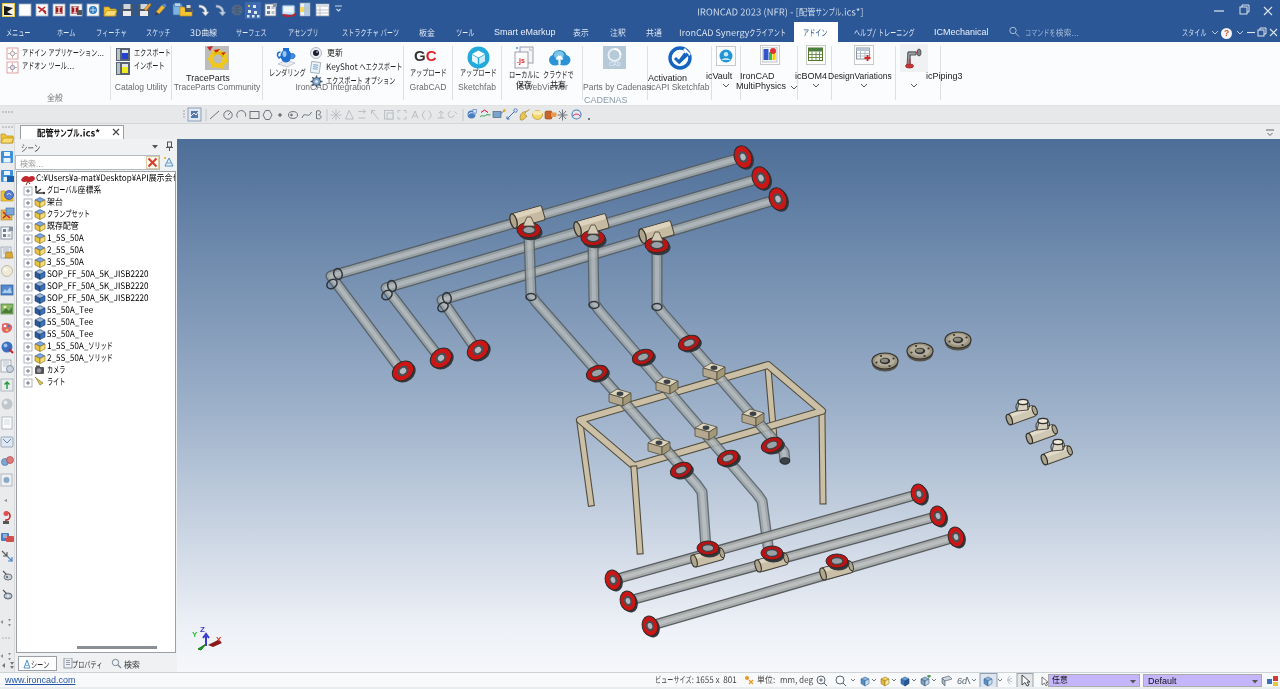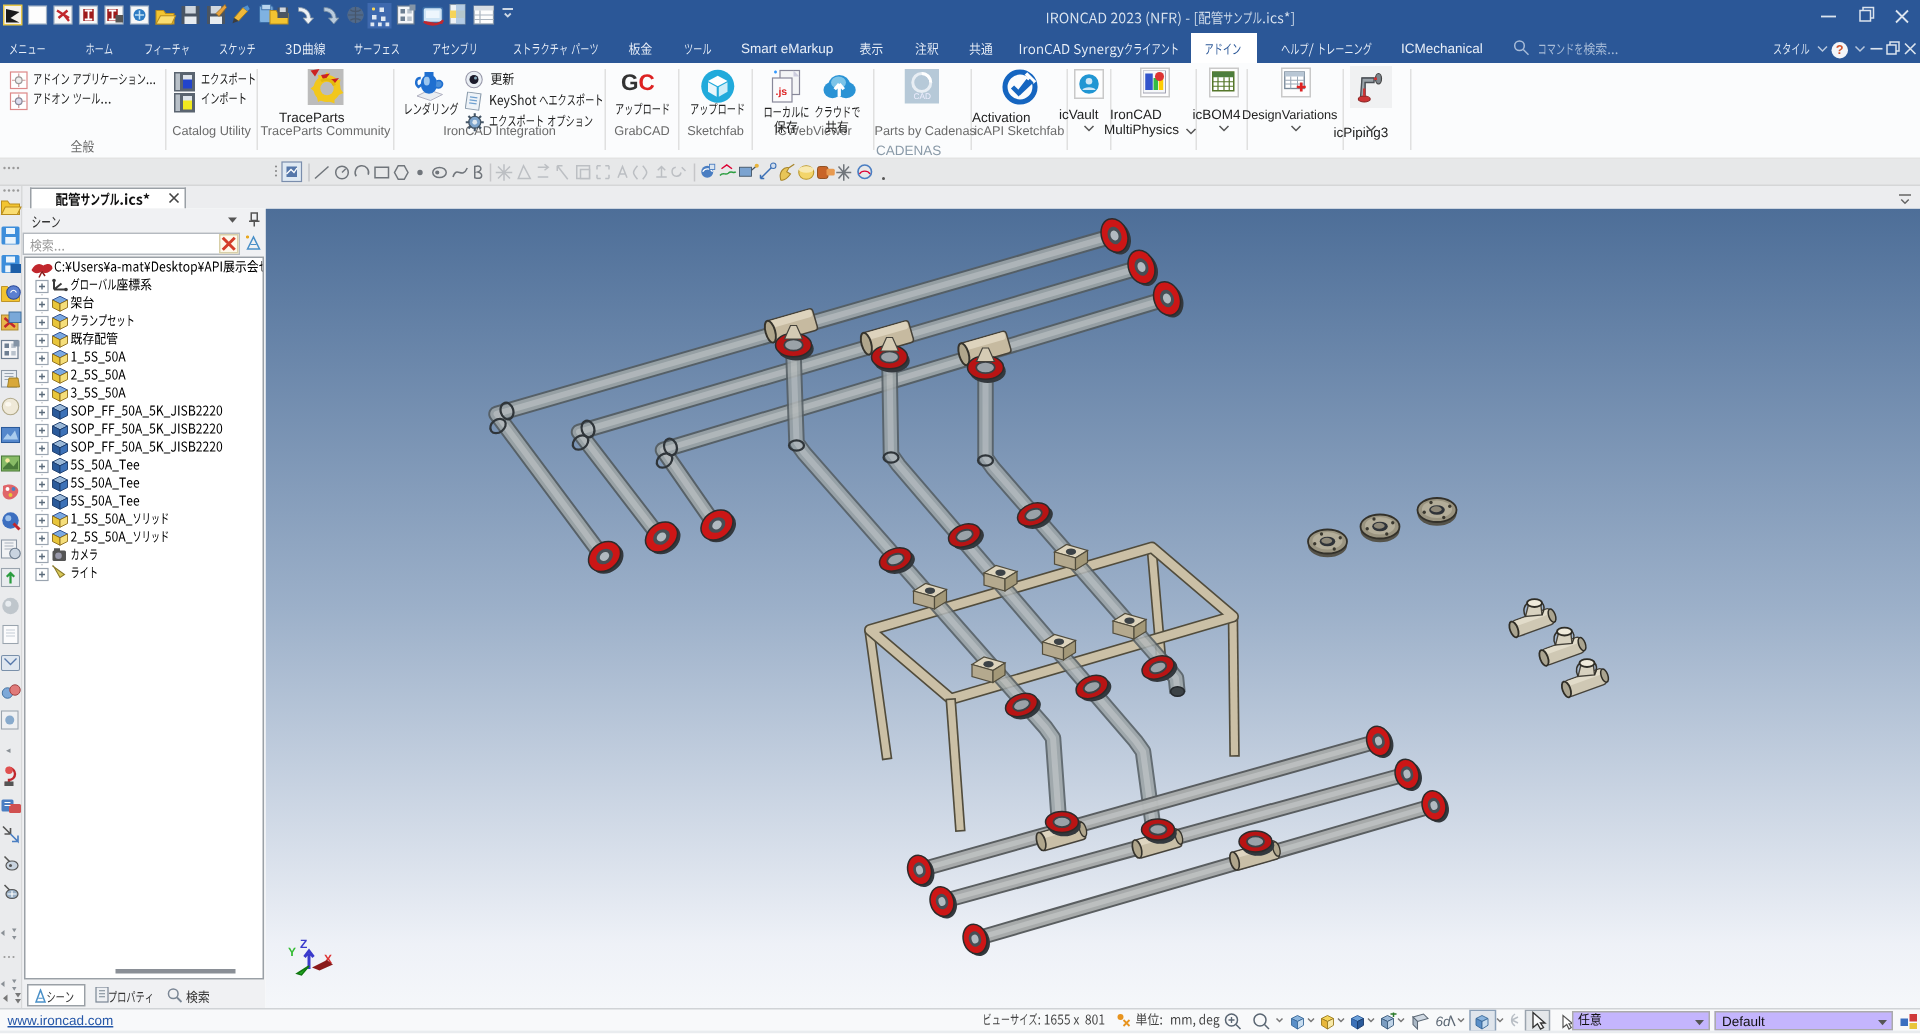--- a/index.html
+++ b/index.html
@@ -384,21 +384,21 @@
 
 <div style="position:absolute;left:900px;top:2px;width:28px;height:28px;background:#f0f1f2;"></div>
 <svg width="28" height="28" style="position:absolute;left:901px;top:3px">
       <path d="M6 8 L14 8 L14 10 L8 10 L8 20 L6 20 Z" fill="#8a9096" stroke="#555" stroke-width="0.8" transform="translate(1,-1)"></path>
       <path d="M7 7 h8 v3 h-6 v10 h-3 z" fill="#9aa2a8" stroke="#4a4f55" stroke-width="0.9"></path>
       <ellipse cx="18" cy="7.5" rx="2" ry="3.5" fill="#7d858c" stroke="#444" stroke-width="0.8"></ellipse>
       <path d="M15 7.5 H17" stroke="#c33" stroke-width="1.6"></path>
       <ellipse cx="8.5" cy="21" rx="4" ry="2" fill="#c33" stroke="#822" stroke-width="0.7"></ellipse>
       <path d="M8.5 14 V19" stroke="#c33" stroke-width="1.6"></path>
     </svg>
-<div class="rbig" style="left:889px;top:29px;width:48px;margin-top:12px;">icPiping3</div>
+<div class="rbig" style="left:926px;top:29px;width:48px;">icPiping3</div>
 <svg width="8" height="6" style="position:absolute;left:910px;top:41px">
       <path d="M1 1 L4 4 L7 1" stroke="#555" stroke-width="1" fill="none"></path>
     </svg>
 </div>
 <div class="abs" id="smalltb">
 <svg width="1280" height="18" style="position:absolute;left:0;top:0">
 <g fill="#999">
         <circle cx="3" cy="6" r="0.8"></circle>
         <circle cx="6" cy="6" r="0.8"></circle>
         <circle cx="9" cy="6" r="0.8"></circle>

